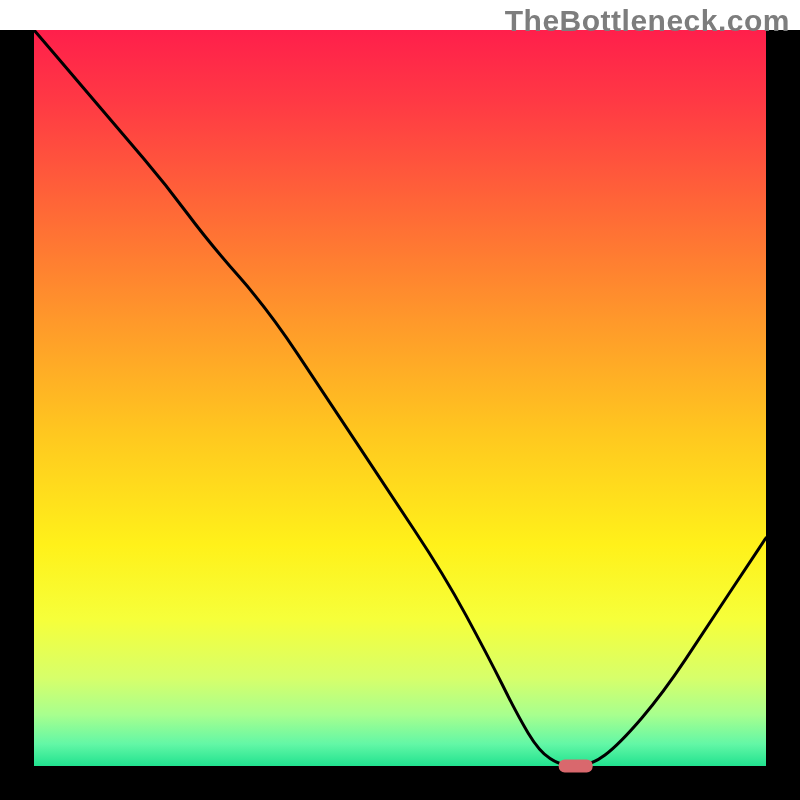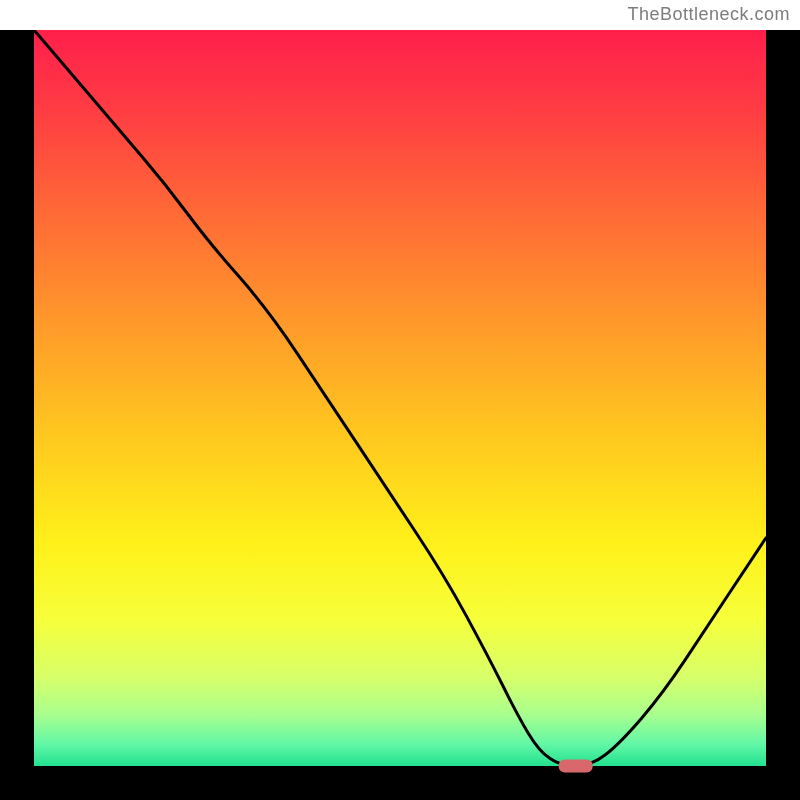--- a/index.html
+++ b/index.html
@@ -13,22 +13,22 @@
   .frame {
     position: relative;
     width: 800px;
     height: 800px;
     background: #ffffff;
   }
   .watermark {
     position: absolute;
     top: 4px;
     right: 10px;
-    font-size: 18px;
-    font-weight: 400;
+    font-size: 30px;
+    font-weight: 700;
     color: #7d7d7d;
     letter-spacing: 0.5px;
     z-index: 5;
   }
   svg.chart {
     position: absolute;
     top: 30px;
     left: 0;
     width: 800px;
     height: 770px;

